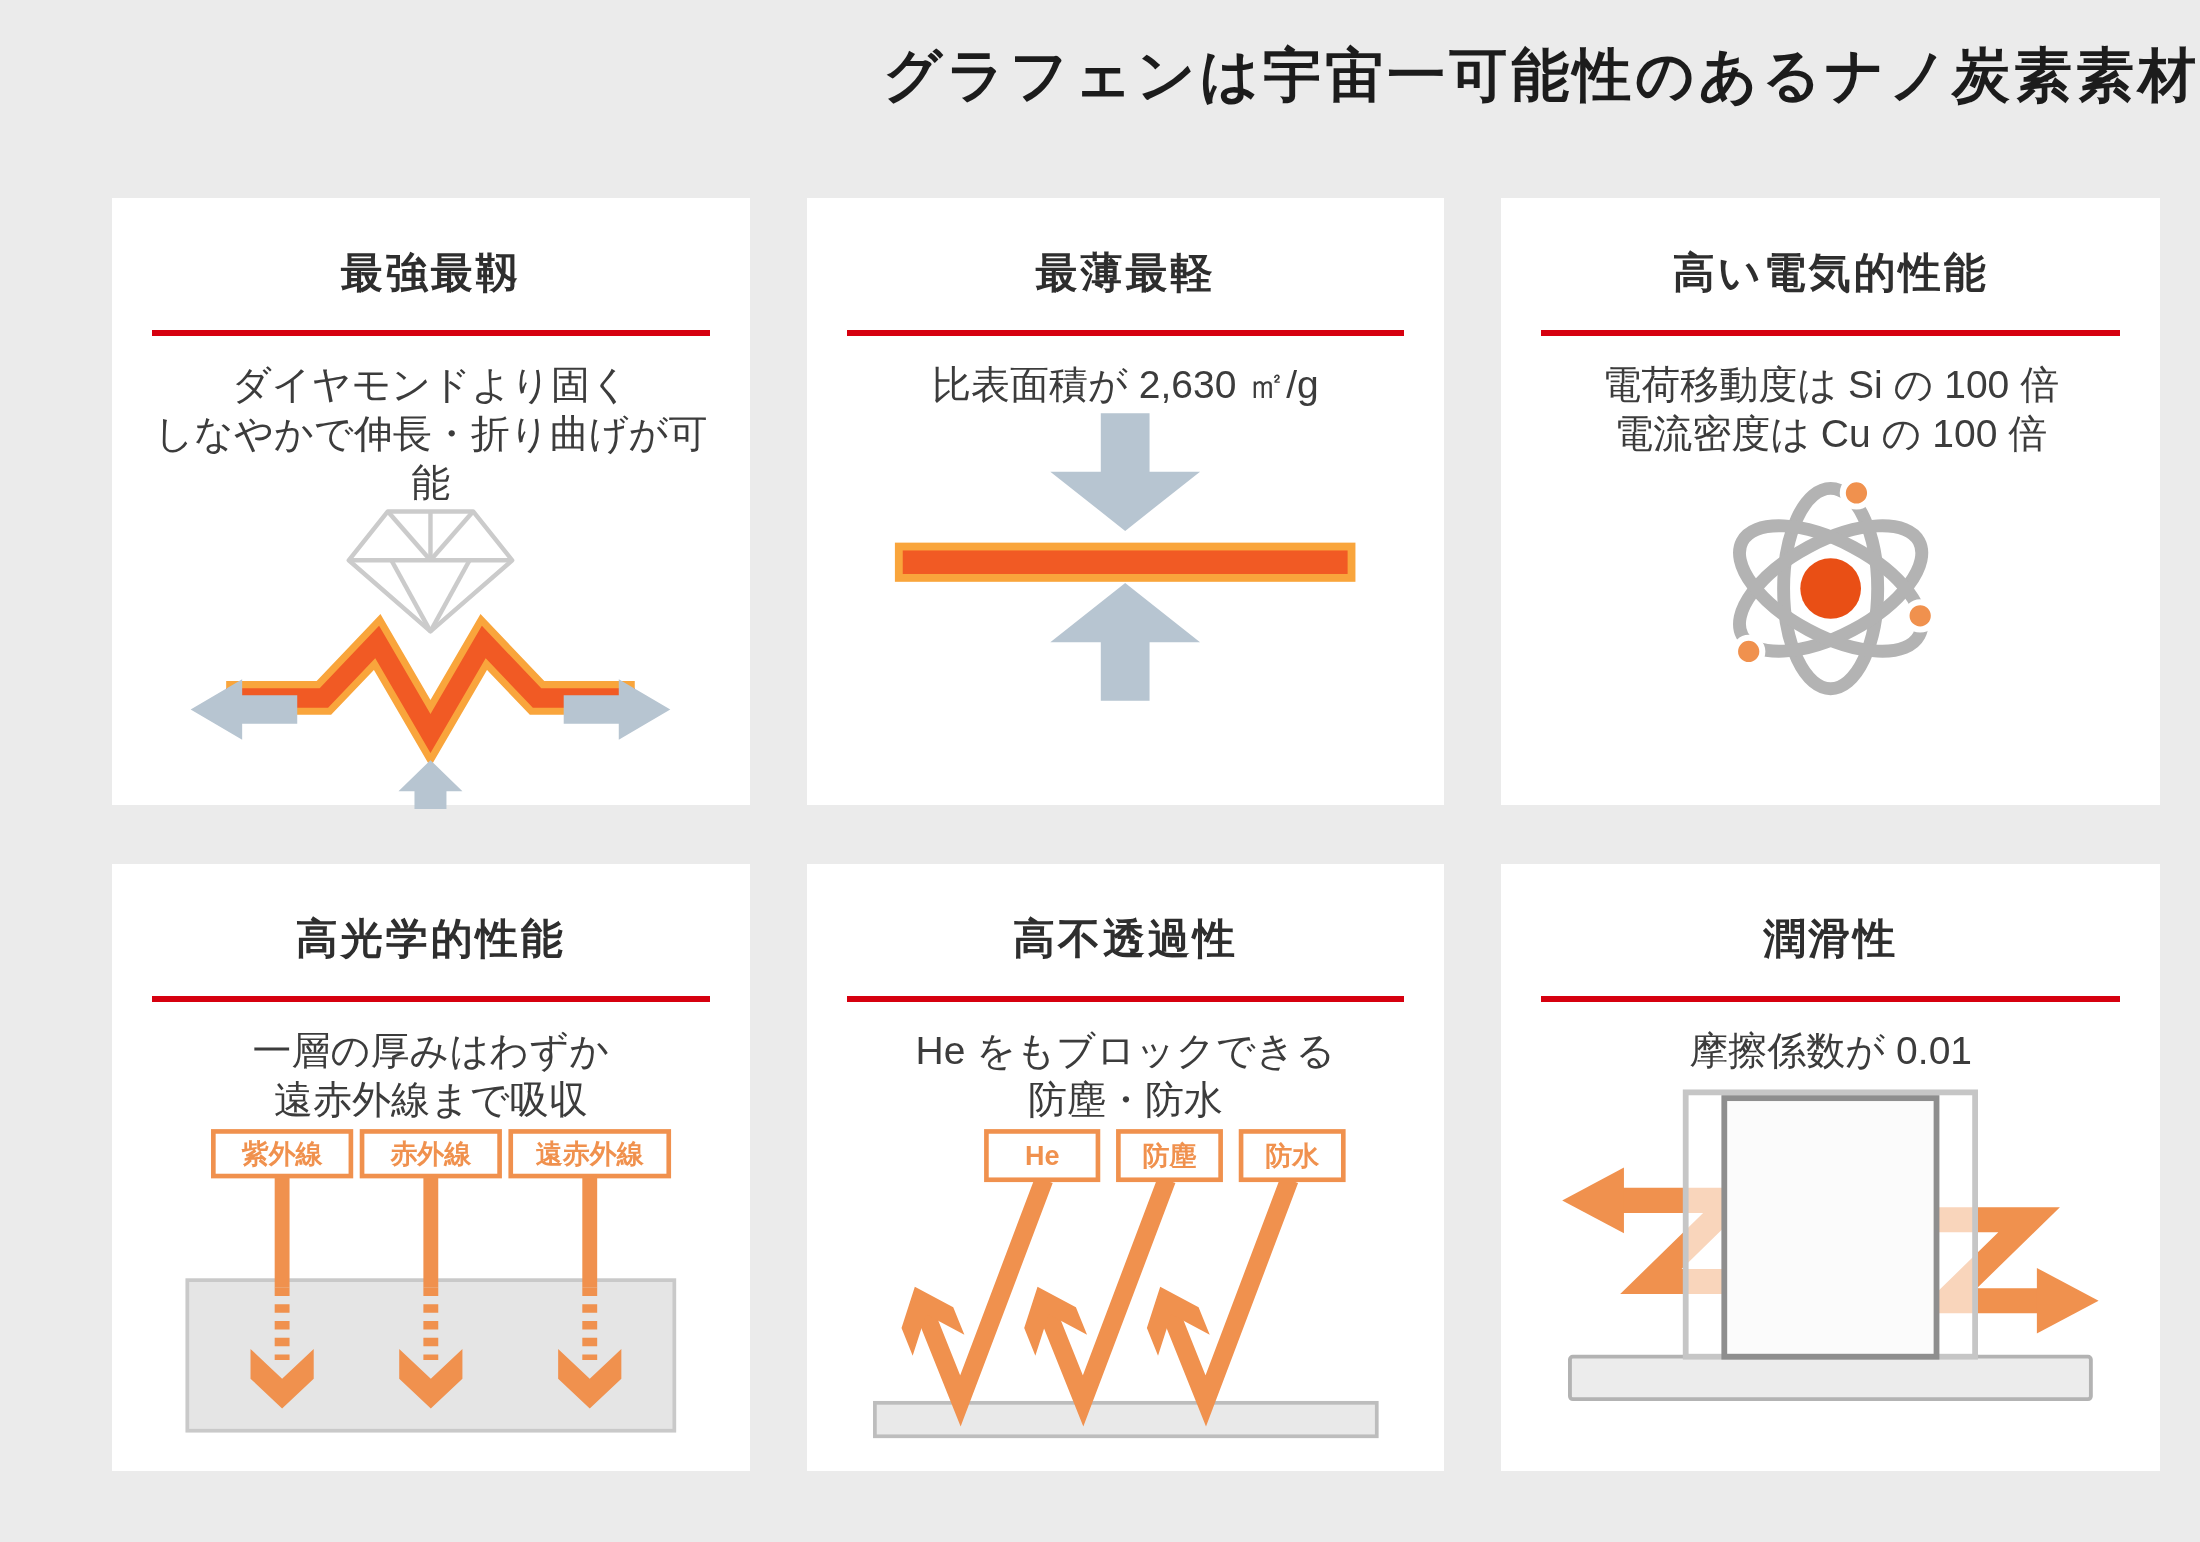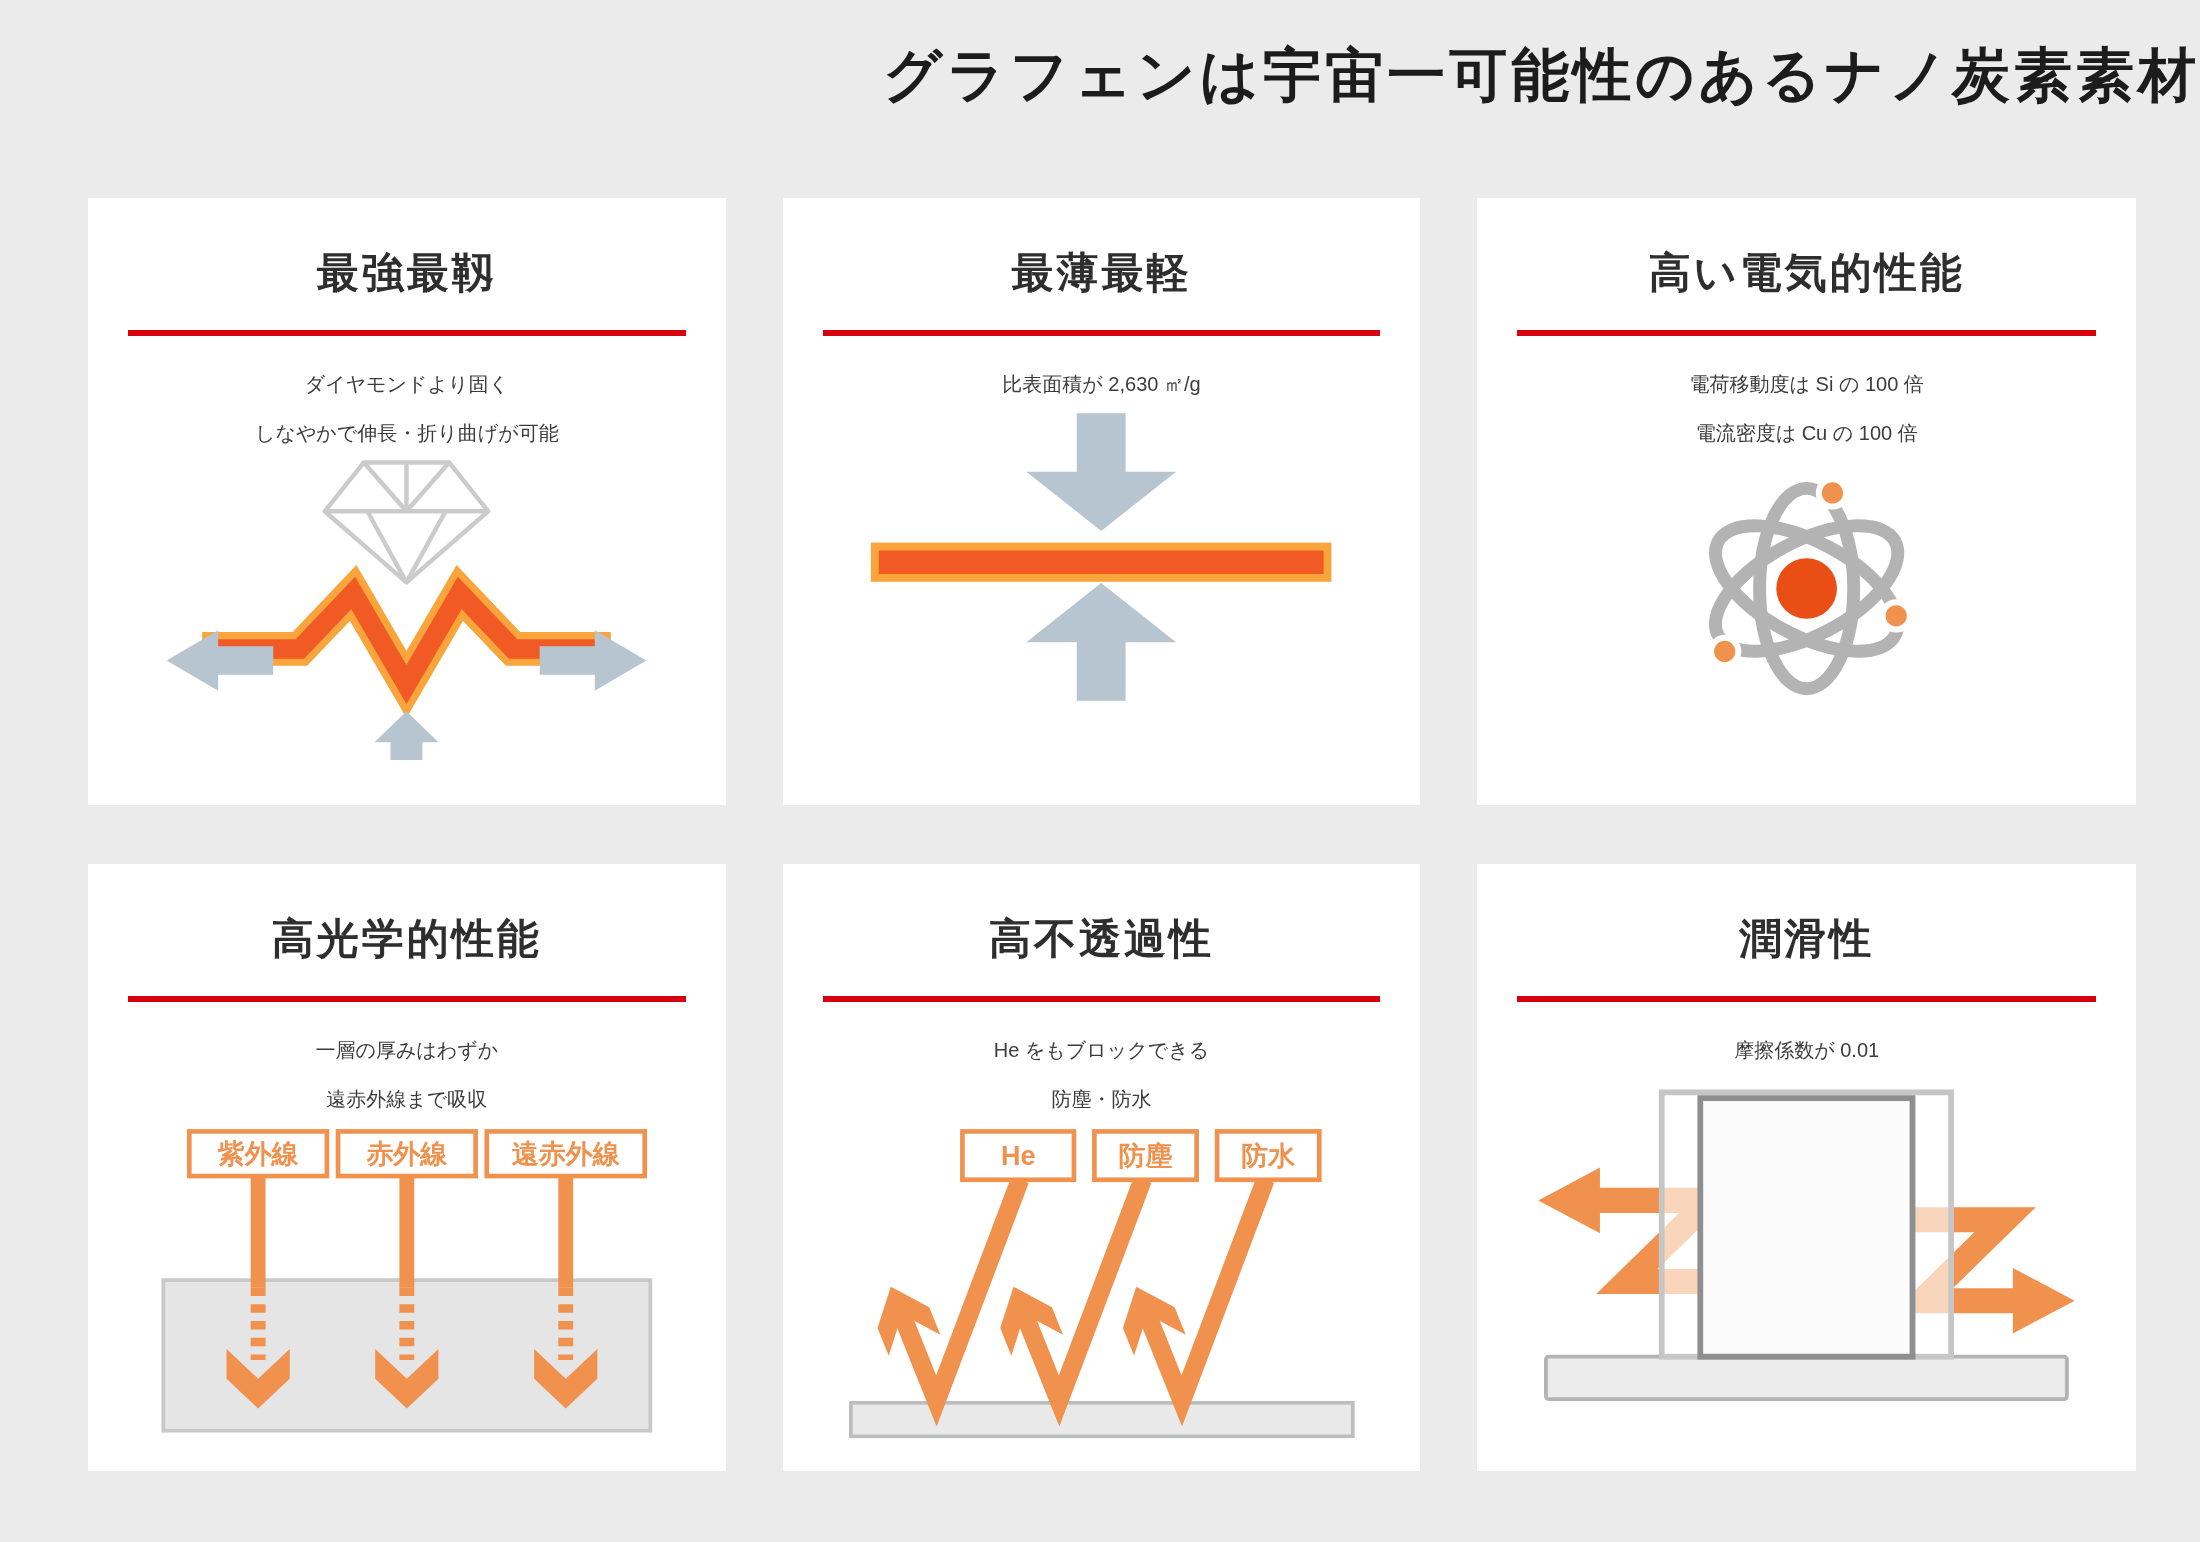--- a/index.html
+++ b/index.html
@@ -13,21 +13,21 @@
   .page-title{
     margin:0;padding-top:40px;
     text-align:right;
     font-size:58px;font-weight:700;letter-spacing:4px;
     color:#1c1c1c;line-height:70px;
   }
   .grid{
     display:grid;
     grid-template-columns:repeat(3,1fr);
     column-gap:57px;row-gap:59px;
-    padding:0 88px;
+    padding:0 112px;
     margin-top:88px;
   }
   .card{
     background:#ffffff;
     height:607px;
     box-sizing:border-box;
     padding:46px 40px 24px;
     display:flex;flex-direction:column;align-items:center;
   }
   .card-title{
@@ -37,21 +37,21 @@
     text-align:center;
   }
   .rule{
     width:100%;height:6px;
     background:#d6000f;
     margin-top:28px;
     flex-shrink:0;
   }
   .desc{
     margin-top:24px;
-    font-size:20px;line-height:49px;font-weight:500;
+    font-size:39px;line-height:49px;font-weight:500;
     color:#3c3c3c;text-align:center;
   }
   .figure{
     flex:1;width:100%;
     display:flex;justify-content:center;
     min-height:0;
   }
   .ill{display:block;}
   .ill-1{height:302px;}
   .ill-2{height:296px;}

